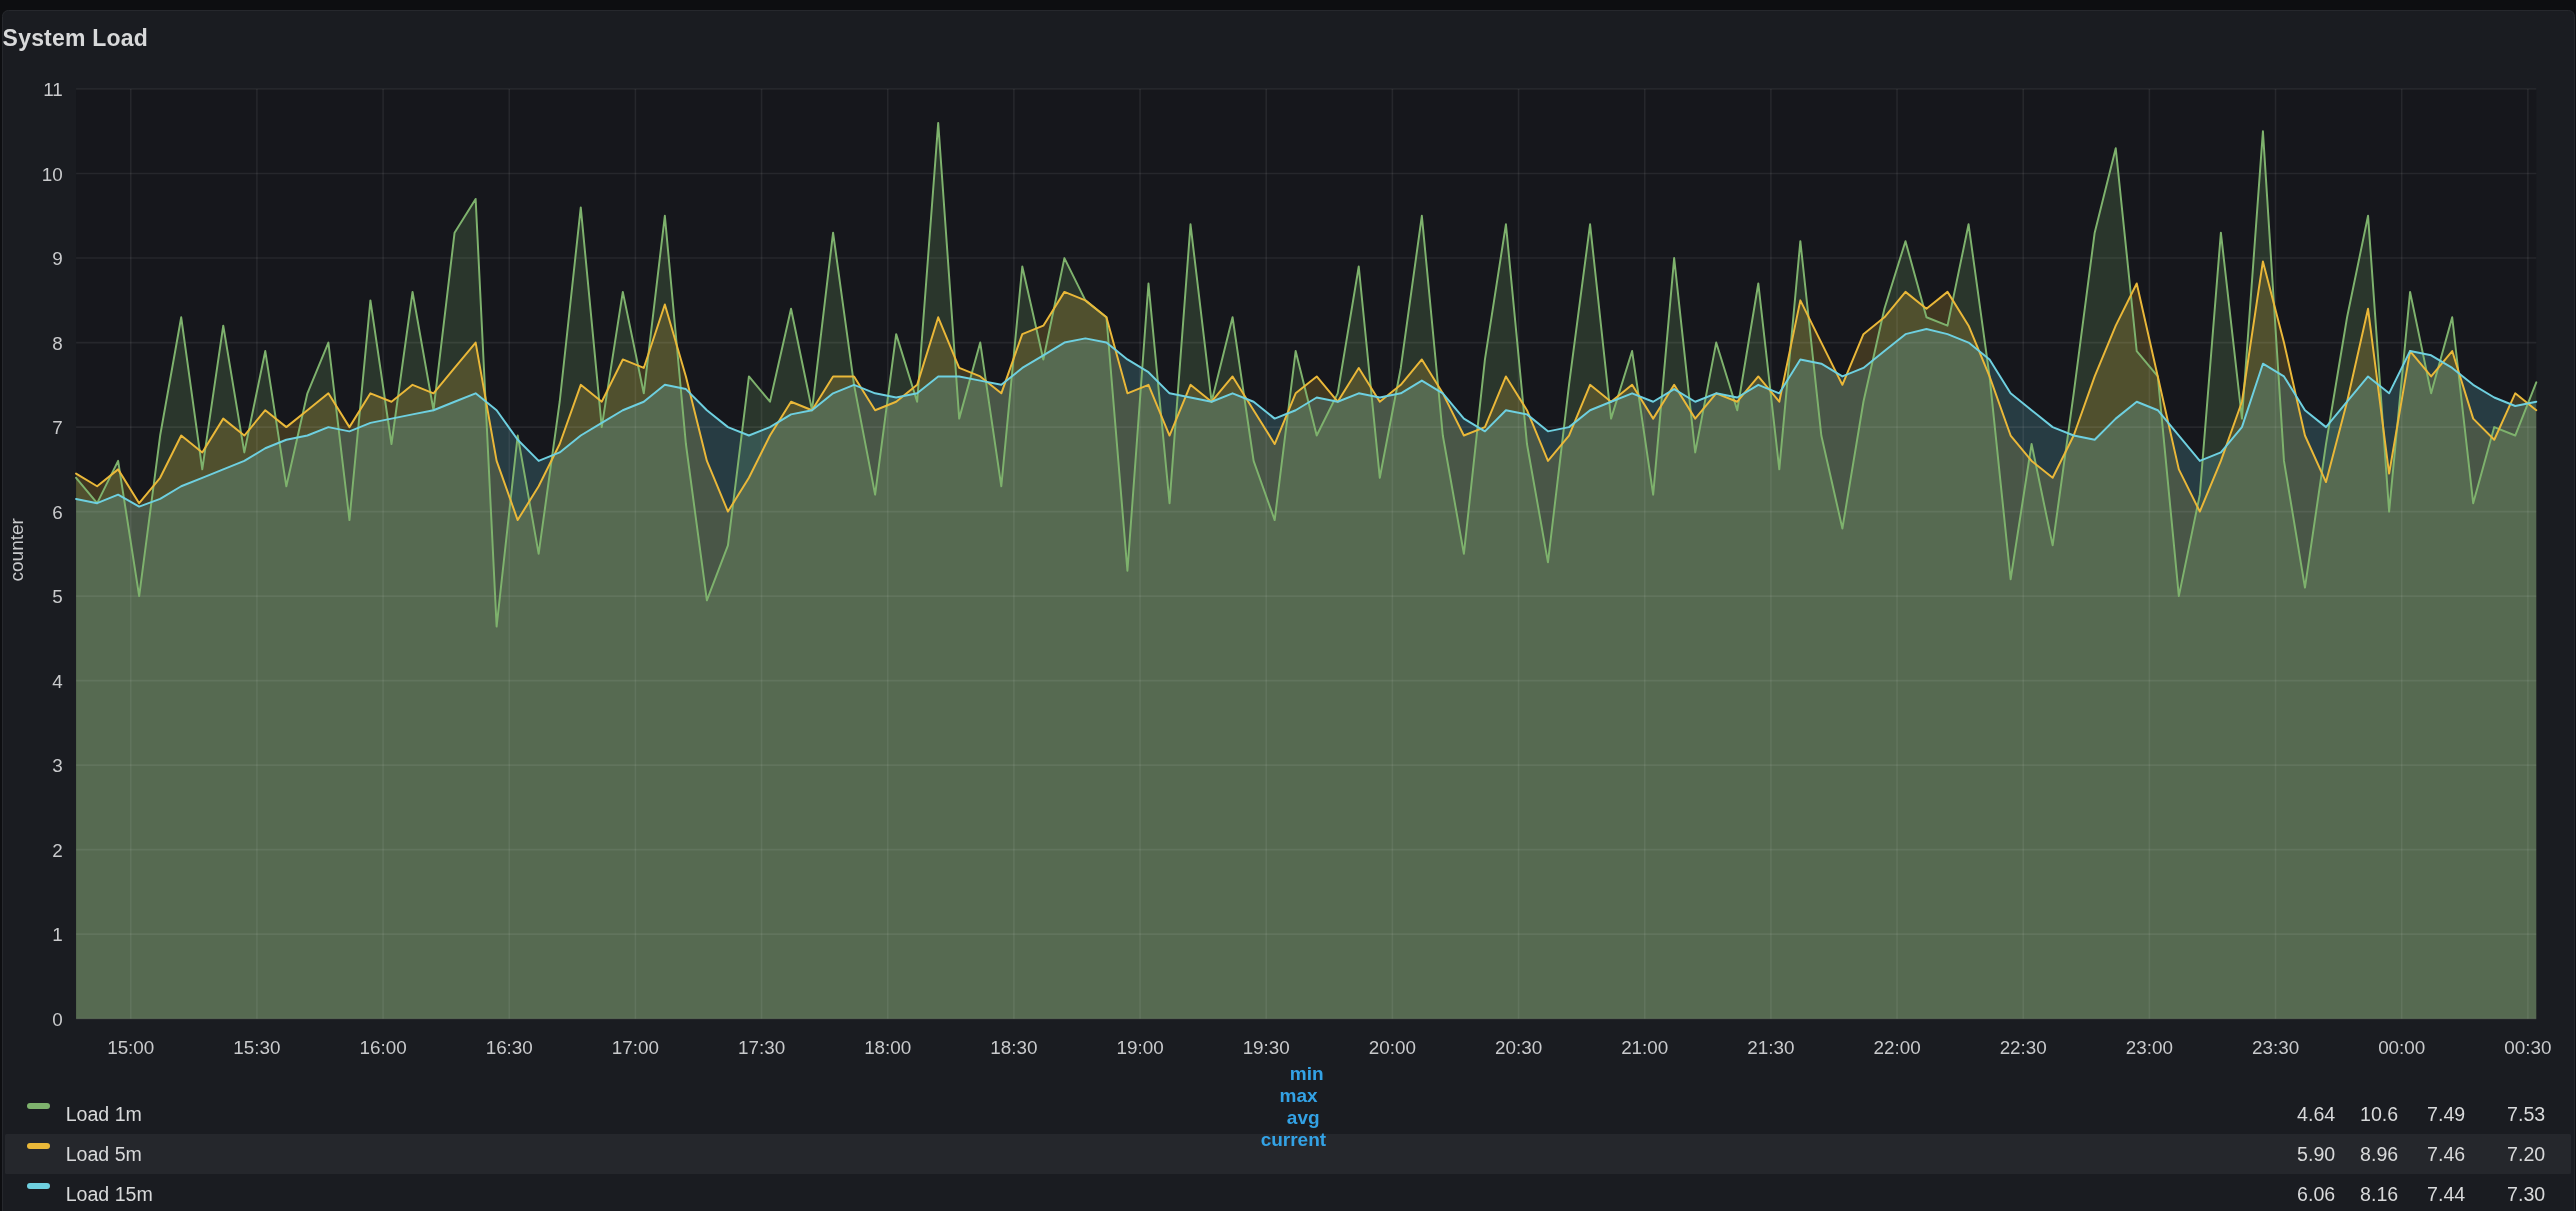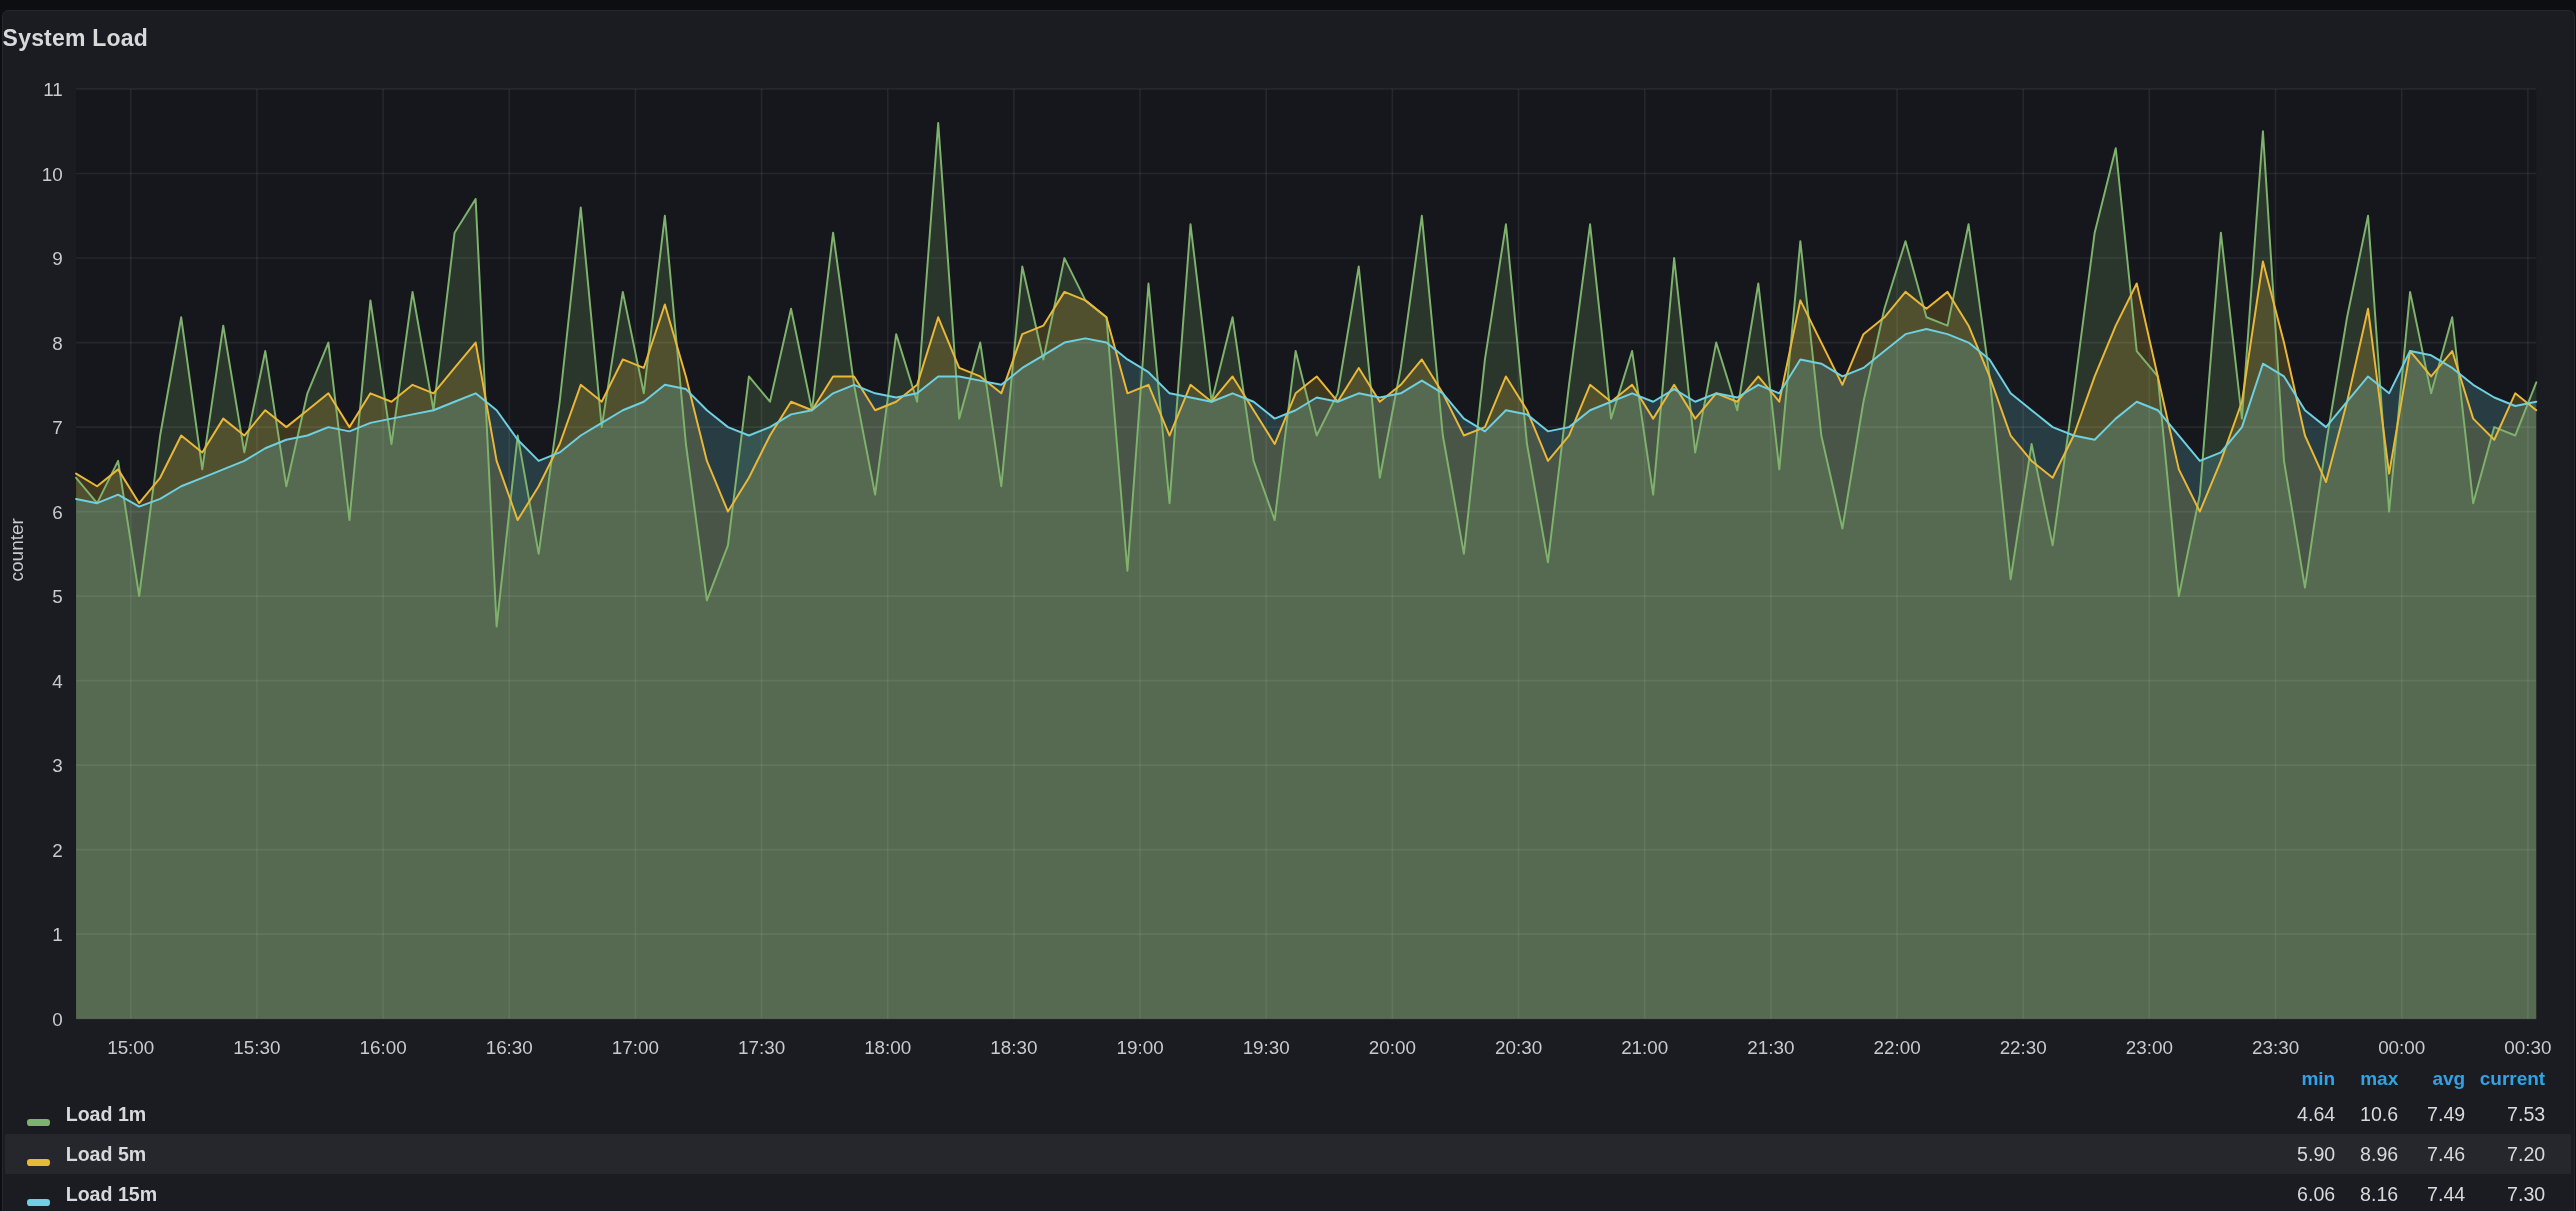--- a/index.html
+++ b/index.html
@@ -22,23 +22,23 @@
     position:absolute;left:4.7px;top:550px;width:19px;
     color:#c9cacc;font-size:19px;white-space:nowrap;
     transform:rotate(-90deg);transform-origin:center;
   }
   
   .legend{position:absolute;left:2.4px;right:2.4px;top:1052px;}
   .lrow{
     display:flex;align-items:center;height:40px;
     padding:0 26px 0 22px;border-radius:1.6px;
   }
-  .lrow.header{height:31px;}
+  .lrow.header{height:31px;flex-direction:column;}
   .lrow.hl{background:rgba(255,255,255,0.05);}
-  .lrow .left{flex:1;display:flex;align-items:flex-end;font-weight:bold;}
+  .lrow .left{flex:1;display:flex;align-items:flex-start;}
   .swatch{width:23px;height:6.3px;border-radius:3.1px;margin-right:15.7px;flex:none;}
   .series-label{color:#d8d9da;font-size:19.6px;cursor:pointer;}
   .stat-cell{width:67px;text-align:right;color:#d8d9da;font-size:19.6px;}
   .stat-cell.c-min{width:75px;}
   .stat-cell.c-max{width:63px;}
   .stat-cell.c-avg{width:67px;}
   .stat-cell.c-cur{width:80px;}
   .lrow.header .stat-cell{font-weight:700;font-size:19px;cursor:pointer;}
 </style>
 </head>

